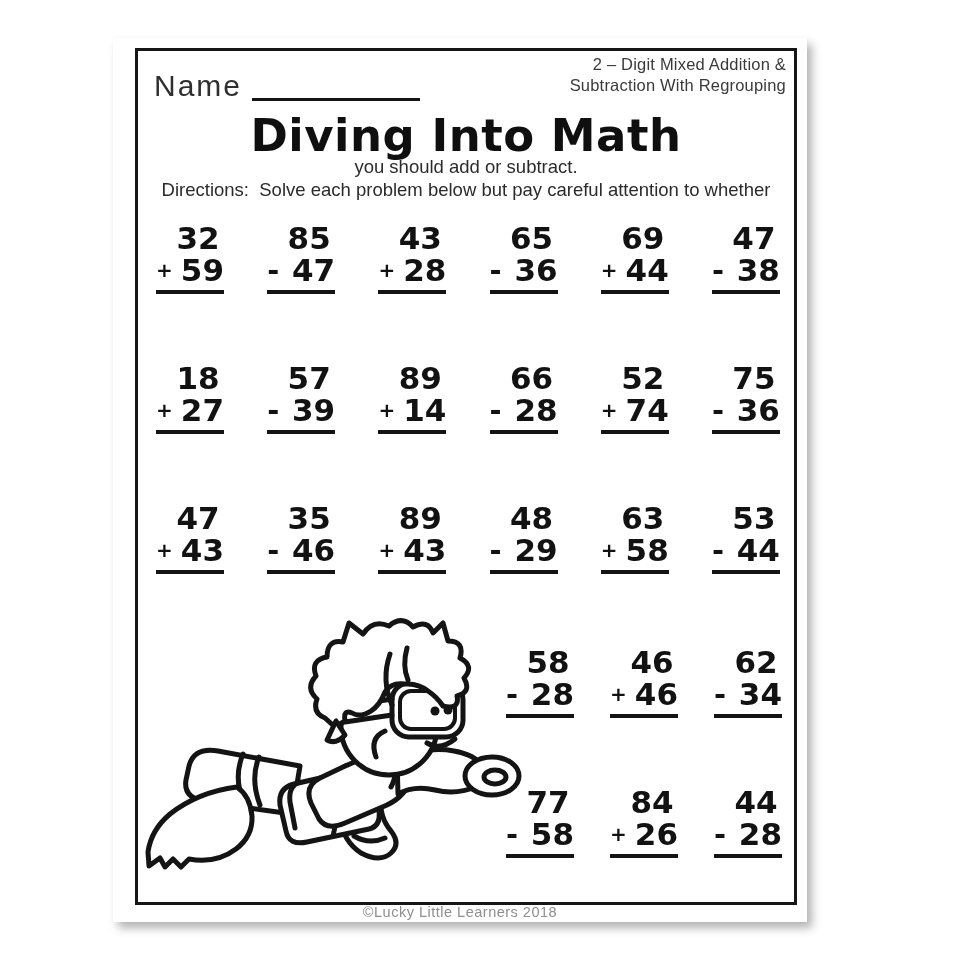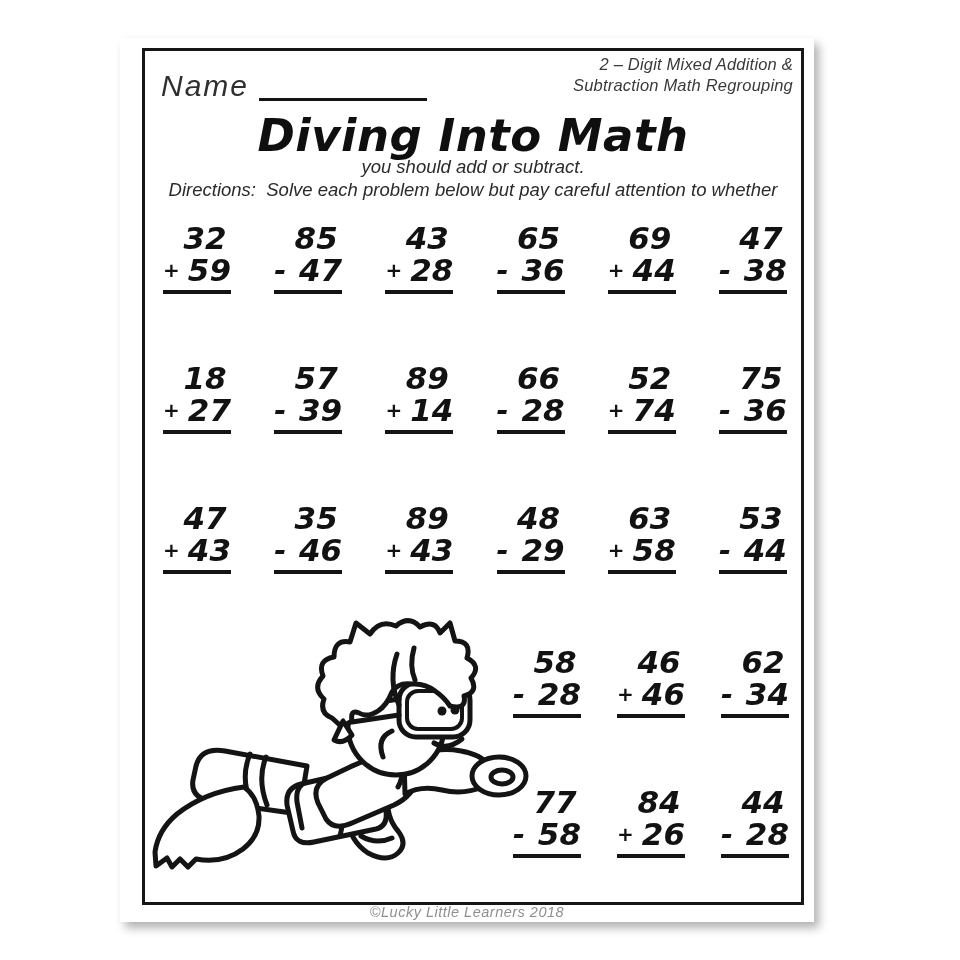--- a/index.html
+++ b/index.html
@@ -1,22 +1,22 @@
 <!DOCTYPE html>
 <html><head>
 <meta charset="utf-8">
 <style>
   html,body{margin:0;padding:0;}
   body{
     width:960px;height:960px;position:relative;background:#ffffff;
     font-family:"DejaVu Sans",sans-serif;overflow:hidden;
   }
   .paper{
-    position:absolute;left:120px;top:38px;width:694px;height:884px;
-    background:#ffffff;box-shadow:5px 6px 9px rgba(0,0,0,0.30);font-style:italic;
+    position:absolute;left:113px;top:38px;width:694px;height:884px;
+    background:#ffffff;box-shadow:5px 6px 9px rgba(0,0,0,0.30);
   }
   .frame{
     position:absolute;left:22px;top:10px;width:662px;height:857px;
     box-sizing:border-box;border:3px solid #161616;
   }
   
   .name-row{position:absolute;left:16px;top:20px;display:flex;align-items:flex-end;}
   .name-label{
     font-family:"Liberation Sans",sans-serif;font-weight:400;
     font-size:30px;color:#2f2f2f;letter-spacing:2px;line-height:30px;
@@ -71,21 +71,21 @@
 <div class="paper">
   <div class="frame">
 
     <div class="name-row">
       <span class="name-label">Name</span>
       <span class="name-line"></span>
     </div>
 
     <div class="header-right">
       <div>2 – Digit Mixed Addition &amp;</div>
-      <div>Subtraction Math Regrouping</div>
+      <div>Subtraction With Regrouping</div>
     </div>
 
     <div class="title">Diving Into Math</div>
 
     <div class="directions">
       <div>you should add or subtract.</div>
       <div>Directions:  Solve each problem below but pay careful attention to whether</div>
     </div>
 
     <div id="problems">

